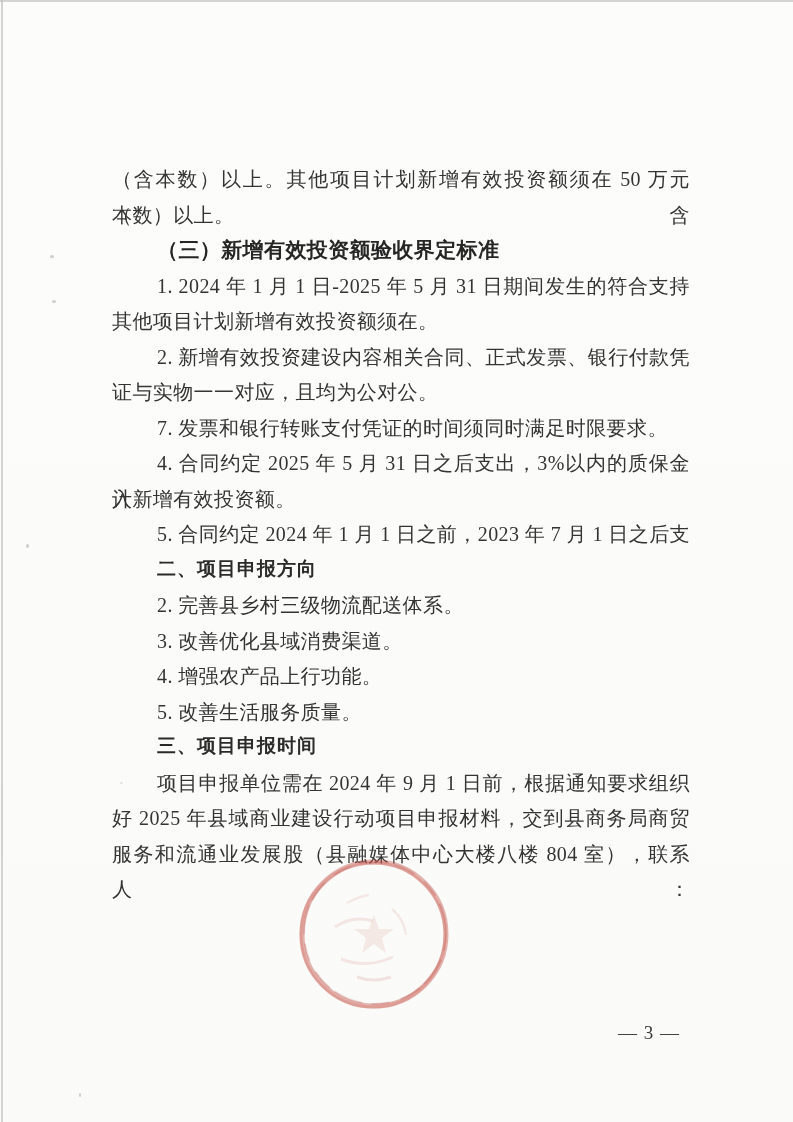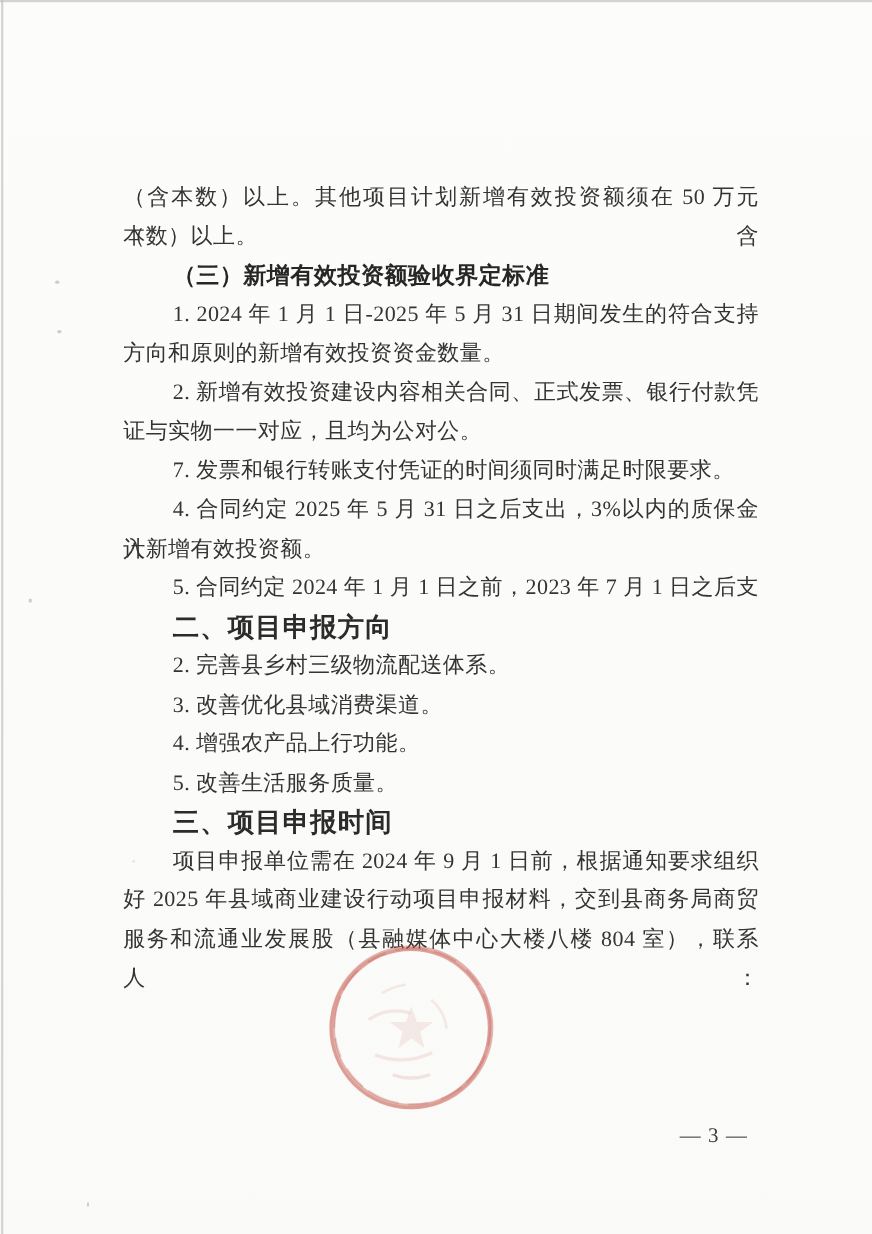--- a/index.html
+++ b/index.html
@@ -34,22 +34,22 @@
     text-align: left;
     -webkit-font-smoothing: antialiased;
   }
   .line.ind { text-indent: 45px; }
   .line.fill { text-align: justify; text-align-last: justify; }
   .line.h-serif {
     font-weight: bold; font-size: 21px; color: #262626;
     font-family: "Liberation Serif", "DejaVu Serif", serif;
   }
   .line.h-sans {
-    font-weight: bold; font-size: 24px; color: #2b2b2b;
-    font-family: Liberation Sans, sans-serif;
+    font-weight: bold; font-size: 19px; color: #2b2b2b;
+    font-family: Liberation Mono, monospace;
     letter-spacing: 1px;
   }
   .pageno {
     position: absolute; left: 607px; top: 1022px; width: 84px;
     text-align: center; font-size: 19px; color: #3a3a3a;
     font-family: "Liberation Serif", "DejaVu Serif", serif;
     letter-spacing: 1px;
   }
   .stamp {
     position: absolute; left: 297px; top: 857px; width: 154px; height: 154px;
@@ -69,21 +69,21 @@
 <div class="page">
 
   <div class="edge-top"></div>
   <div class="edge-left"></div>
 
   <div class="content">
     <div class="line fill">（含本数）以上。其他项目计划新增有效投资额须在 50 万元（含</div>
     <div class="line">本数）以上。</div>
     <div class="line h-serif ind">（三）新增有效投资额验收界定标准</div>
     <div class="line ind fill">1. 2024 年 1 月 1 日-2025 年 5 月 31 日期间发生的符合支持</div>
-    <div class="line">方向和原则的新增有效投资资金数量。</div>
+    <div class="line">其他项目计划新增有效投资额须在。</div>
     <div class="line ind fill">2. 新增有效投资建设内容相关合同、正式发票、银行付款凭</div>
     <div class="line">证与实物一一对应，且均为公对公。</div>
     <div class="line ind">7. 发票和银行转账支付凭证的时间须同时满足时限要求。</div>
     <div class="line ind fill">4. 合同约定 2025 年 5 月 31 日之后支出，3%以内的质保金计</div>
     <div class="line">入新增有效投资额。</div>
     <div class="line ind fill">5. 合同约定 2024 年 1 月 1 日之前，2023 年 7 月 1 日之后支</div>
     <div class="line h-sans ind">二、项目申报方向</div>
     <div class="line ind">2. 完善县乡村三级物流配送体系。</div>
     <div class="line ind">3. 改善优化县域消费渠道。</div>
     <div class="line ind">4. 增强农产品上行功能。</div>

